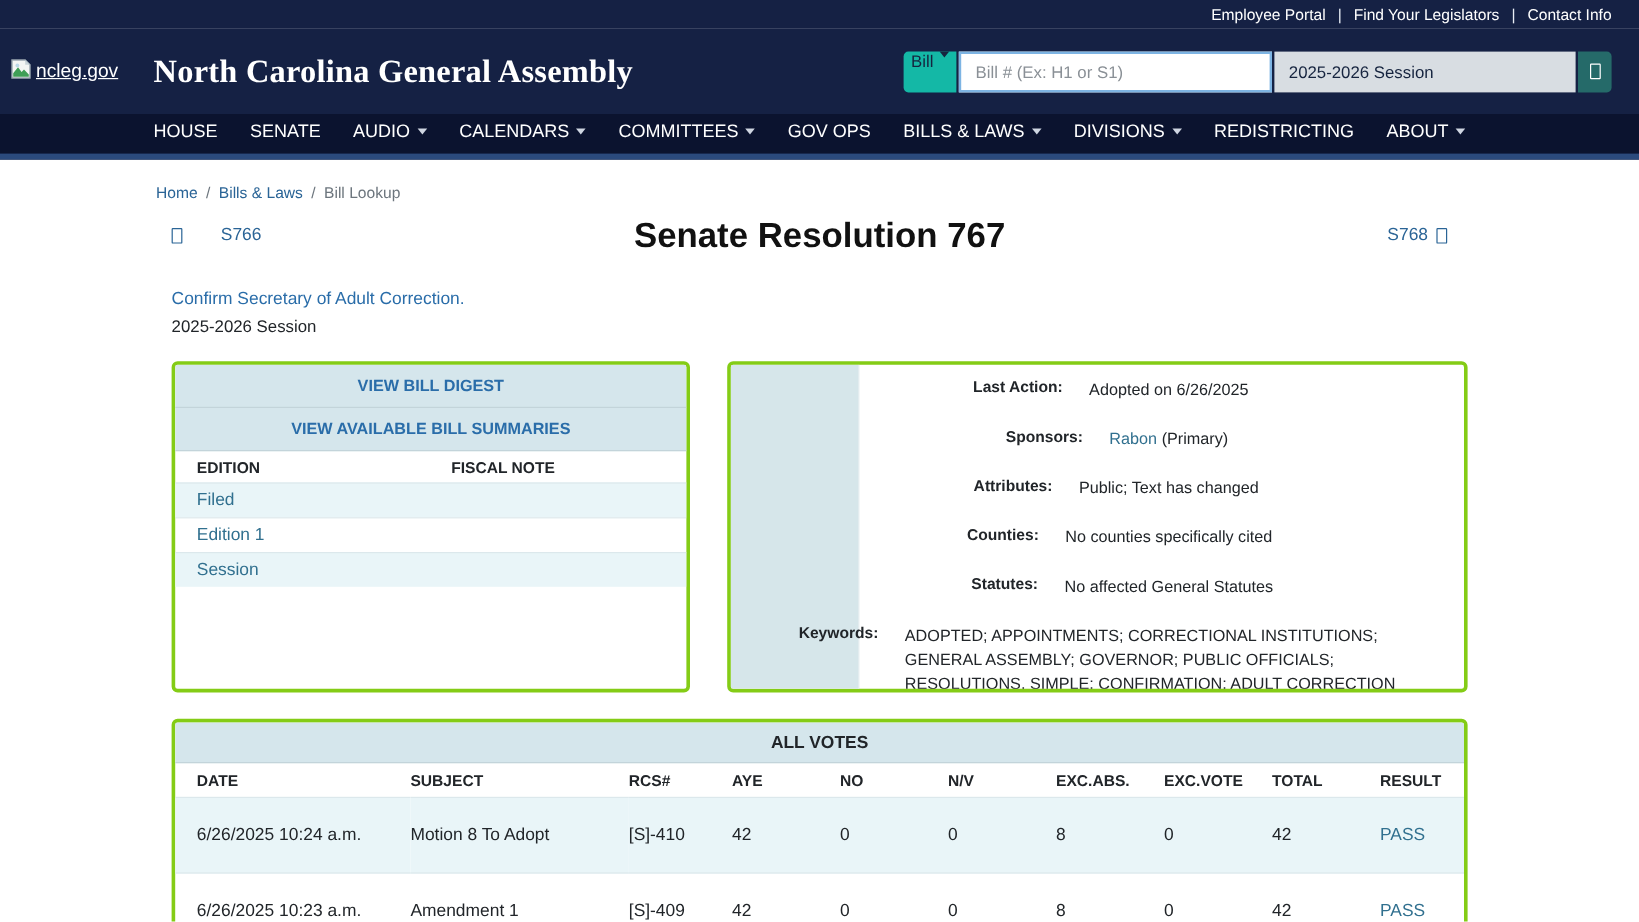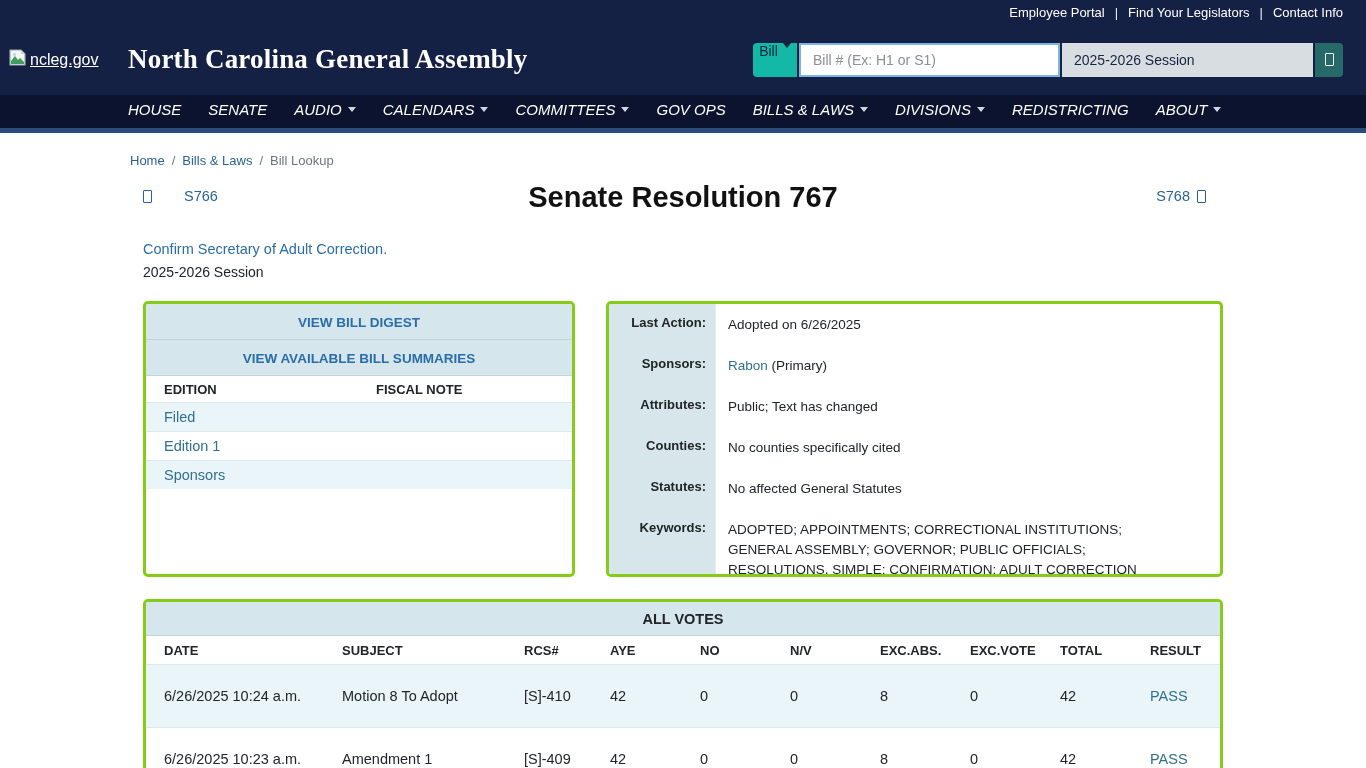--- a/index.html
+++ b/index.html
@@ -31,21 +31,21 @@
   .bill-num-input::placeholder { color: #8a9096; }
   .session-select { width: 251px; margin-left: 2px; background: #d8dde2; color: #16243f;
     font-size: 14px; display: flex; align-items: center; padding: 0 12px; cursor: pointer; }
   .search-btn { width: 28px; margin-left: 2px; background: var(--teal, #256a69);
     border: none; border-radius: 0 4px 4px 0; color: #fff; display: flex;
     align-items: center; justify-content: center; cursor: pointer; }
 
   
   .mainnav { background: var(--nav, #0b132f); height: 38px; display: flex;
     align-items: center; padding: 0 20px 5px 128px;
-    border-bottom: 5px solid var(--accent-line, #2b4a7d); font-style: italic; }
+    border-bottom: 5px solid var(--accent-line, #2b4a7d); }
   .nav-item { color: #fff; font-size: 15px; text-decoration: none; margin-right: 27px;
     display: flex; align-items: center; gap: 6px; white-space: nowrap; cursor: pointer; }
   .nav-item .caret { border-top-color: #cfd6e2; }
 
   
   .container { width: 1110px; margin: 0 auto; }
   .breadcrumb { margin-top: 20px; font-size: 13px; color: #6c757d; padding-left: 2px; }
   .breadcrumb a { color: var(--link, #2a6496); text-decoration: none; }
   .breadcrumb .bc-sep { margin: 0 7px; color: #6c757d; }
 
@@ -71,21 +71,21 @@
   .edition-header { display: flex; padding: 6px 0 5px 18px; font-size: 13px;
     font-weight: 700; }
   .edition-header .col1 { width: 212px; flex: none; }
   .edition-row { padding: 6px 0 6px 18px; font-size: 14.5px; border-top: 1px solid #dce8ec; }
   .edition-row a { color: var(--muted-link, #31708f); text-decoration: none; }
   .edition-row.tint { background: var(--tint, #e9f5f8); }
 
   .right-card { flex: 1; height: 276px; position: relative; }
   .label-col-bg { position: absolute; left: 0; top: 0; bottom: 0; width: 107px;
     background: #d6e6ea; border-right: 1px solid #e3ecef; }
-  .detail-row { display: flex; position: relative; }
+  .detail-row { display: flex; position: relative; justify-content: center; }
   .detail-label { width: 107px; flex: none; text-align: right; padding: 11px 10px 10px 0;
     font-weight: 700; font-size: 13px; }
   .detail-value { padding: 11px 0 10px 12px; font-size: 13.5px; line-height: 20px; }
   .detail-value a { color: var(--muted-link, #31708f); text-decoration: none; }
   .kw-value { max-width: 452px; }
 
   .votes-card { margin: 22px 15px 0; }
   .votes-title { background: var(--panel, #d5e6ec); text-align: center; font-weight: 700;
     font-size: 14.5px; padding: 9px 0 8px; border-bottom: 1px solid #c3d4da; }
   table.votes { width: 100%; border-collapse: collapse; table-layout: fixed; }
@@ -211,21 +211,21 @@
         <div class="col1">EDITION</div>
         <div>FISCAL NOTE</div>
       </div>
       <div class="edition-row tint">
         <a href="#">Filed</a>
       </div>
       <div class="edition-row">
         <a href="#">Edition 1</a>
       </div>
       <div class="edition-row tint">
-        <a href="#">Sponsors</a>
+        <a href="#">Session</a>
       </div>
     </div>
 
     <div class="card right-card">
       <div class="label-col-bg"></div>
       <div class="detail-row">
         <div class="detail-label">Last Action:</div>
         <div class="detail-value">Adopted on 6/26/2025</div>
       </div>
       <div class="detail-row">

